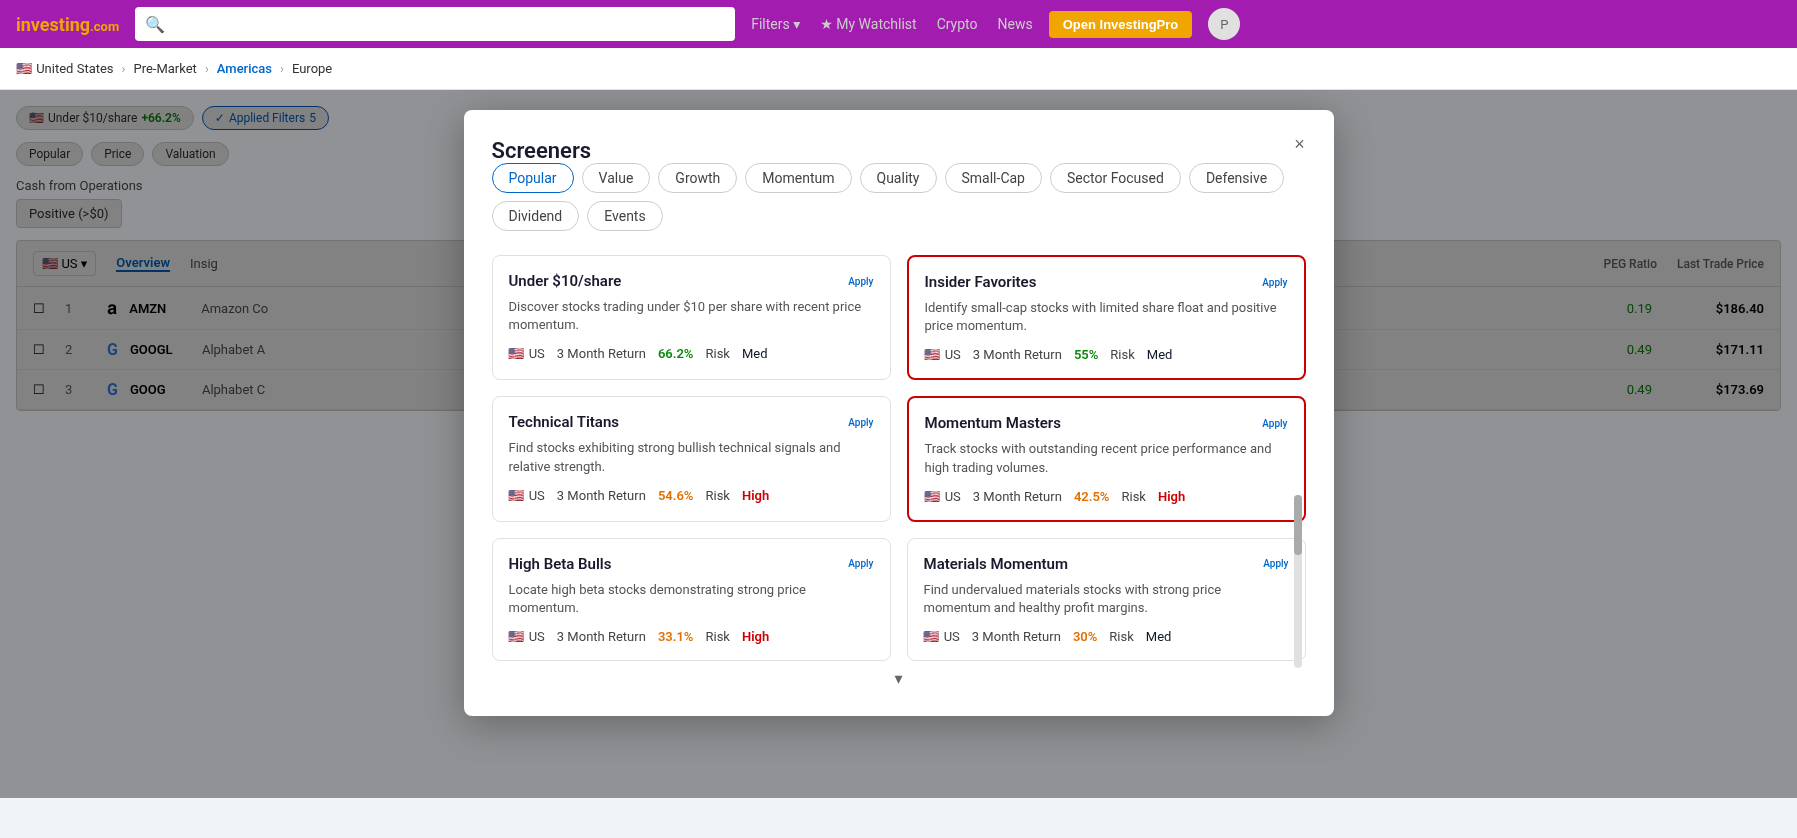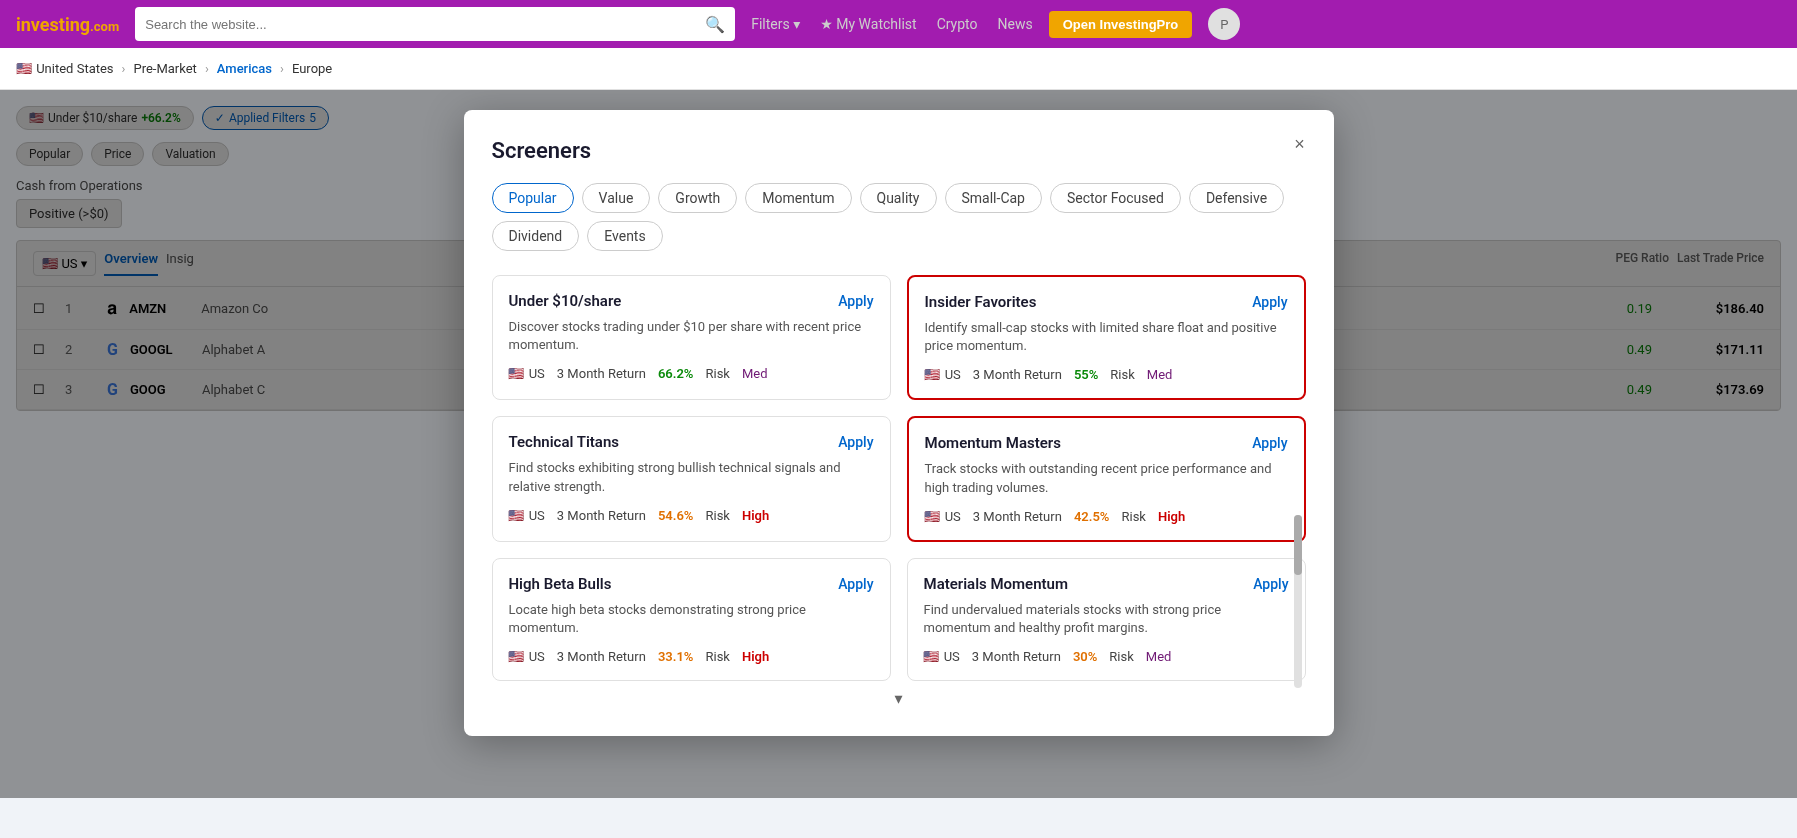--- a/index.html
+++ b/index.html
@@ -152,21 +152,20 @@
       max-height: 720px;
       padding: 28px;
       position: relative;
       box-shadow: 0 8px 40px rgba(0,0,0,0.3);
       overflow-y: auto;
     }
     .modal-title {
       font-size: 22px;
       font-weight: 600;
       color: #1a1a2e;
-      margin-bottom: 20px;
     }
     .modal-close {
       position: absolute;
       top: 20px;
       right: 20px;
       width: 28px;
       height: 28px;
       background: none;
       border: none;
       cursor: pointer;
@@ -221,21 +220,21 @@
       justify-content: space-between;
       margin-bottom: 8px;
     }
     .card-name {
       font-size: 15px;
       font-weight: 600;
       color: #1a1a2e;
     }
     .apply-link {
       color: #0066cc;
-      font-size: 14px;
+      font-size: 10px;
       font-weight: 500;
       cursor: pointer;
     }
     .card-desc {
       font-size: 13px;
       color: #555;
       margin-bottom: 12px;
       line-height: 1.4;
     }
     .card-meta {
@@ -246,21 +245,21 @@
       color: #444;
     }
     .flag-us {
       display: inline-flex;
       align-items: center;
       gap: 4px;
     }
     .return-positive { color: #0a8a0a; font-weight: 600; }
     .return-orange { color: #e07000; font-weight: 600; }
     .return-red-risk { color: #cc0000; font-weight: 600; }
-    .risk-med { color: #701a75; }
+    .risk-med { color: #0f172a; }
 
     
     .scroll-indicator {
       position: absolute;
       right: 4px;
       top: 240px;
       bottom: 20px;
       width: 8px;
       background: #e0e0e0;
       border-radius: 4px;
@@ -274,23 +273,24 @@
       top: 0;
     }
     .chevron-down {
       text-align: center;
       color: #666;
       margin-top: 8px;
       font-size: 16px;
     }
     .table-header-row {
       display: flex;
+      align-items: center;
       padding: 10px 16px;
       border-bottom: 1px solid #e0e0e0;
-      gap: 8px;
+      gap: 20px;
     }
     .save-btn {
       border: 1px solid #ddd;
       background: white;
       border-radius: 4px;
       padding: 6px 16px;
       font-size: 13px;
       cursor: pointer;
     }
     .my-screeners-btn {
@@ -334,21 +334,20 @@
     .col-header { color: #666; font-size: 12px; font-weight: 500; }
   </style>
 </head>
 <body>
 
 <div class="top-nav">
   <div class="logo">
     <span>investing</span><span class="logo-dot">.com</span>
   </div>
   <div class="search-bar">
-    <input type="text" placeholder="Search the website..." style="">
     <span class="search-icon-nav">🔍</span>
   </div>
   <div class="nav-links">
     <span>Filters ▾</span>
     <span>★ My Watchlist</span>
     <span>Crypto</span>
     <span>News</span>
   </div>
   <button class="open-pro-btn">Open InvestingPro</button>
   <div class="avatar">P</div>

